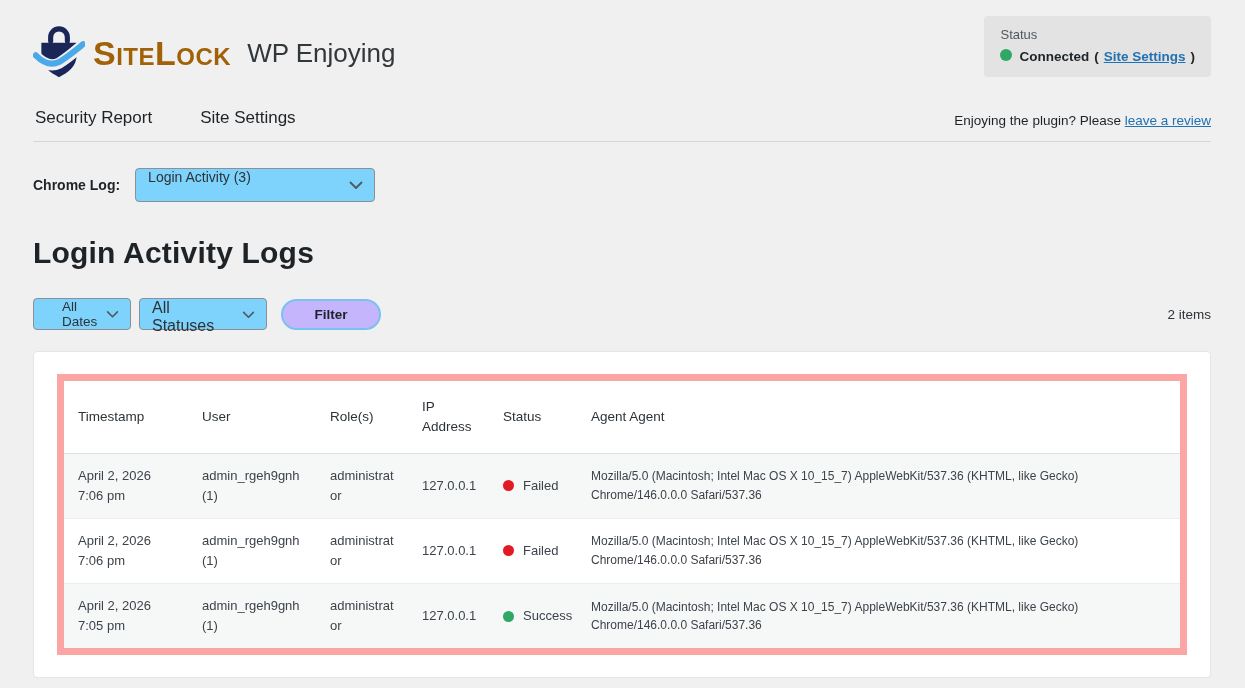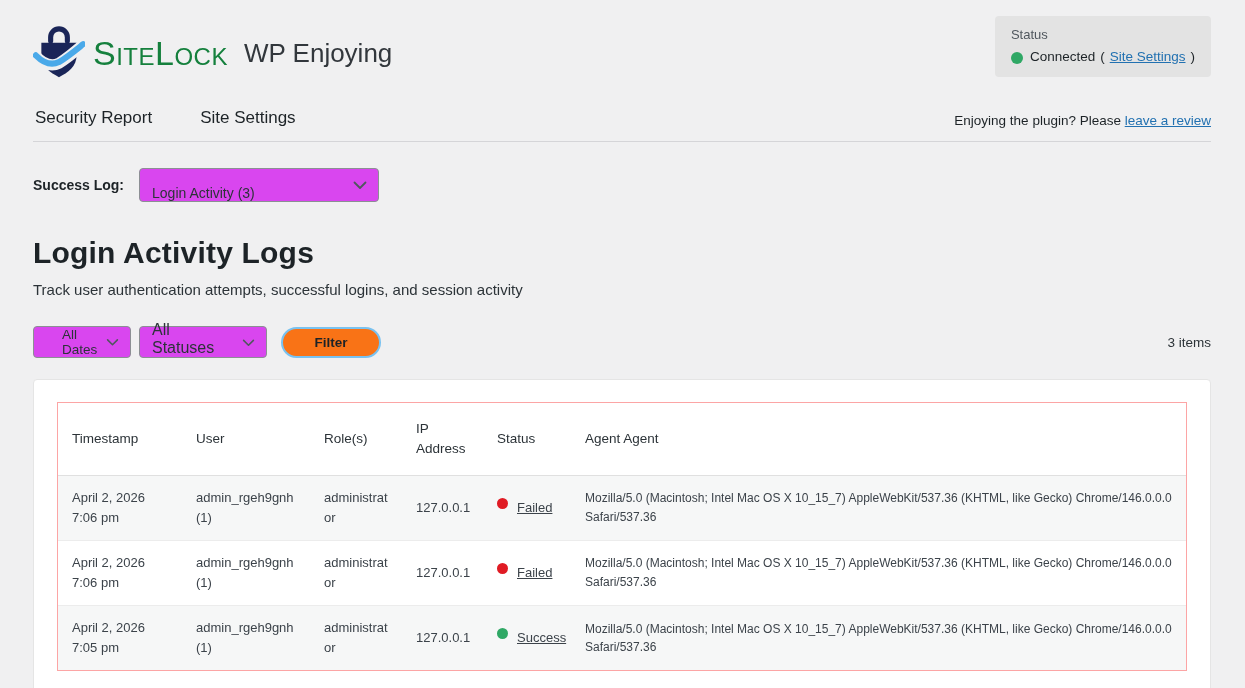--- a/index.html
+++ b/index.html
@@ -14,32 +14,32 @@
 
   
   .topbar {
     display:flex; justify-content:space-between; align-items:flex-start;
     padding:16px 34px 0 33px;
   }
   .brand { display:flex; align-items:center; gap:8px; margin-top:10px; }
   .brand svg { display:block; }
   .brand-name {
     font-variant:small-caps;
-    font-weight:400; font-size:34px; letter-spacing:0.5px;
-    color:#15803d; line-height:1;
+    font-weight:700; font-size:34px; letter-spacing:0.5px;
+    color:#a16207; line-height:1;
   }
   .brand-product {
     font-size:26px; font-weight:400; color:#32373c; margin-left:8px; line-height:1;
   }
   .status-box {
     background:#e3e3e3; border-radius:4px;
     padding:11px 16px 13px 16px; min-width:212px;
   }
   .status-box .status-label { font-size:13px; color:#50575e; margin-bottom:7px; }
-  .status-line { display:flex; align-items:flex-end; gap:5px; font-size:13.5px; color:#1d2327; }
+  .status-line { display:flex; align-items:flex-start; gap:5px; font-size:13.5px; color:#1d2327;font-weight:bold; }
   .dot { display:inline-block; width:12px; height:12px; border-radius:50%; flex:0 0 auto; }
   .status-line .dot { margin-right:2px; }
   a.link { color:#2271b1; text-decoration:underline; cursor:pointer; }
 
   
   .tabs-bar {
     display:flex; align-items:flex-end;
     margin:22px 34px 0 33px;
     border-bottom:1px solid #d5d5d8;
   }
@@ -47,67 +47,67 @@
     font-size:17px; color:#1d2327; padding:6px 2px 13px 2px;
     margin-right:44px; cursor:pointer; position:relative;
   }
   .tab.active { border-bottom:3px solid #3e9be9; margin-bottom:-2px; padding-bottom:12px; }
   .review { margin-left:auto; font-size:13.5px; color:#1d2327; padding-bottom:13px; }
 
   
   .select-log-row { display:flex; align-items:center; gap:15px; margin:26px 34px 0 33px; }
   .select-log-label { font-size:14px; font-weight:700; color:#1d2327; }
   .fselect {
-    background:#d946ef; border:1px solid #8c8f94; border-radius:4px;
-    height:34px; display:flex; align-items:flex-end;
+    background:#7dd3fc; border:1px solid #8c8f94; border-radius:4px;
+    height:34px; display:flex; align-items:flex-start;
     padding:0 34px 0 12px; font-size:14px; color:#2c3338;
     position:relative; cursor:pointer;
   }
   .fselect .chev { position:absolute; right:11px; top:50%; transform:translateY(-50%); }
   .fselect.log { width:240px; }
 
   
   .page-title { margin:34px 33px 0 33px; font-size:30px; font-weight:600; color:#1d2327; letter-spacing:0.2px; }
   .page-subtitle { margin:11px 33px 0 33px; font-size:15px; color:#2c3338; }
 
   
   .filter-row { display:flex; align-items:center; margin:28px 34px 0 33px; }
   .fselect.dates { width:98px; height:32px; font-size:13.5px; padding-right:30px; margin-right:8px;padding-left:28px; }
   .fselect.statuses { width:128px; height:32px; font-size:16px; padding-right:30px; margin-right:14px; }
   .filter-btn {
-    background:#f97316; border:2px solid #79c2f0; border-radius:999px;
+    background:#c4b5fd; border:2px solid #79c2f0; border-radius:999px;
     height:31px; width:100px; font-size:13.5px; font-weight:700; color:#1d2327;
     font-family:"Liberation Sans", sans-serif; cursor:pointer;
   }
   .items-count { margin-left:auto; font-size:13.5px; color:#2c3338; }
 
   
   .card {
     margin:21px 34px 0 33px;
     background:#fff; border:1px solid #e5e5e5; border-radius:4px;
     padding:22px 23px;
   }
-  .table-wrap { border:1px solid #fca5a5; }
+  .table-wrap { border:7px solid #fca5a5; }
   table { width:100%; border-collapse:collapse; table-layout:fixed; }
   col.c-ts{width:126px;} col.c-user{width:128px;} col.c-role{width:92px;}
   col.c-ip{width:81px;} col.c-status{width:88px;} col.c-ua{width:auto;}
   th {
     text-align:left; font-weight:400; font-size:13.5px; color:#2c3338;
     padding:16px 12px 15px 12px; background:#fff; border-bottom:1px solid #e0e0e0;
     line-height:1.5;
   }
   th:first-child, td:first-child { padding-left:14px; }
   td {
     font-size:13px; color:#3c434a; padding:12px 12px; line-height:1.55;
     vertical-align:middle; word-wrap:break-word;
   }
   tbody tr:nth-child(odd) { background:#f6f7f7; }
   tbody tr:nth-child(even) { background:#ffffff; }
   tbody tr + tr { border-top:1px solid #ececec; }
-  .status-cell { display:flex; gap:9px;text-decoration:underline; }
+  .status-cell { display:flex; align-items:center; gap:9px; }
   .status-cell .dot { width:11px; height:11px; }
   .ua-cell { font-size:12px; color:#3c434a; }
 </style>
 </head>
 <body>
 
 <div class="page">
 
   <div class="topbar">
     <div class="brand">
@@ -137,53 +137,52 @@
 
   <div class="tabs-bar">
     <div class="tab">Security Report</div>
     <div class="tab">Site Settings</div>
     <div class="review">
       <span>Enjoying the plugin? Please </span><a class="link">leave a review</a>
     </div>
   </div>
 
   <div class="select-log-row">
-    <span class="select-log-label">Success Log:</span>
+    <span class="select-log-label">Chrome Log:</span>
     <div class="fselect log">
       <span>Login Activity (3)</span>
       <span class="chev">
         <svg width="14" height="9" viewBox="0 0 14 9">
             <path d="M1.5 1.5 L7 7 L12.5 1.5" fill="none" stroke="#50575e" stroke-width="1.8" stroke-linecap="round" stroke-linejoin="round"></path>
           </svg>
       </span>
     </div>
   </div>
 
   <h1 class="page-title">Login Activity Logs</h1>
-  <p class="page-subtitle">Track user authentication attempts, successful logins, and session activity</p>
 
   <div class="filter-row">
     <div class="fselect dates">
       <span>All Dates</span>
       <span class="chev">
         <svg width="13" height="8" viewBox="0 0 14 9">
             <path d="M1.5 1.5 L7 7 L12.5 1.5" fill="none" stroke="#50575e" stroke-width="1.8" stroke-linecap="round" stroke-linejoin="round"></path>
           </svg>
       </span>
     </div>
     <div class="fselect statuses">
       <span>All Statuses</span>
       <span class="chev">
         <svg width="13" height="8" viewBox="0 0 14 9">
             <path d="M1.5 1.5 L7 7 L12.5 1.5" fill="none" stroke="#50575e" stroke-width="1.8" stroke-linecap="round" stroke-linejoin="round"></path>
           </svg>
       </span>
     </div>
     <button class="filter-btn">Filter</button>
-    <span class="items-count">3 items</span>
+    <span class="items-count">2 items</span>
   </div>
 
   <div class="card">
     <div class="table-wrap">
       <table>
         <colgroup>
           <col class="c-ts">
             <col class="c-user">
             <col class="c-role">
             <col class="c-ip">

